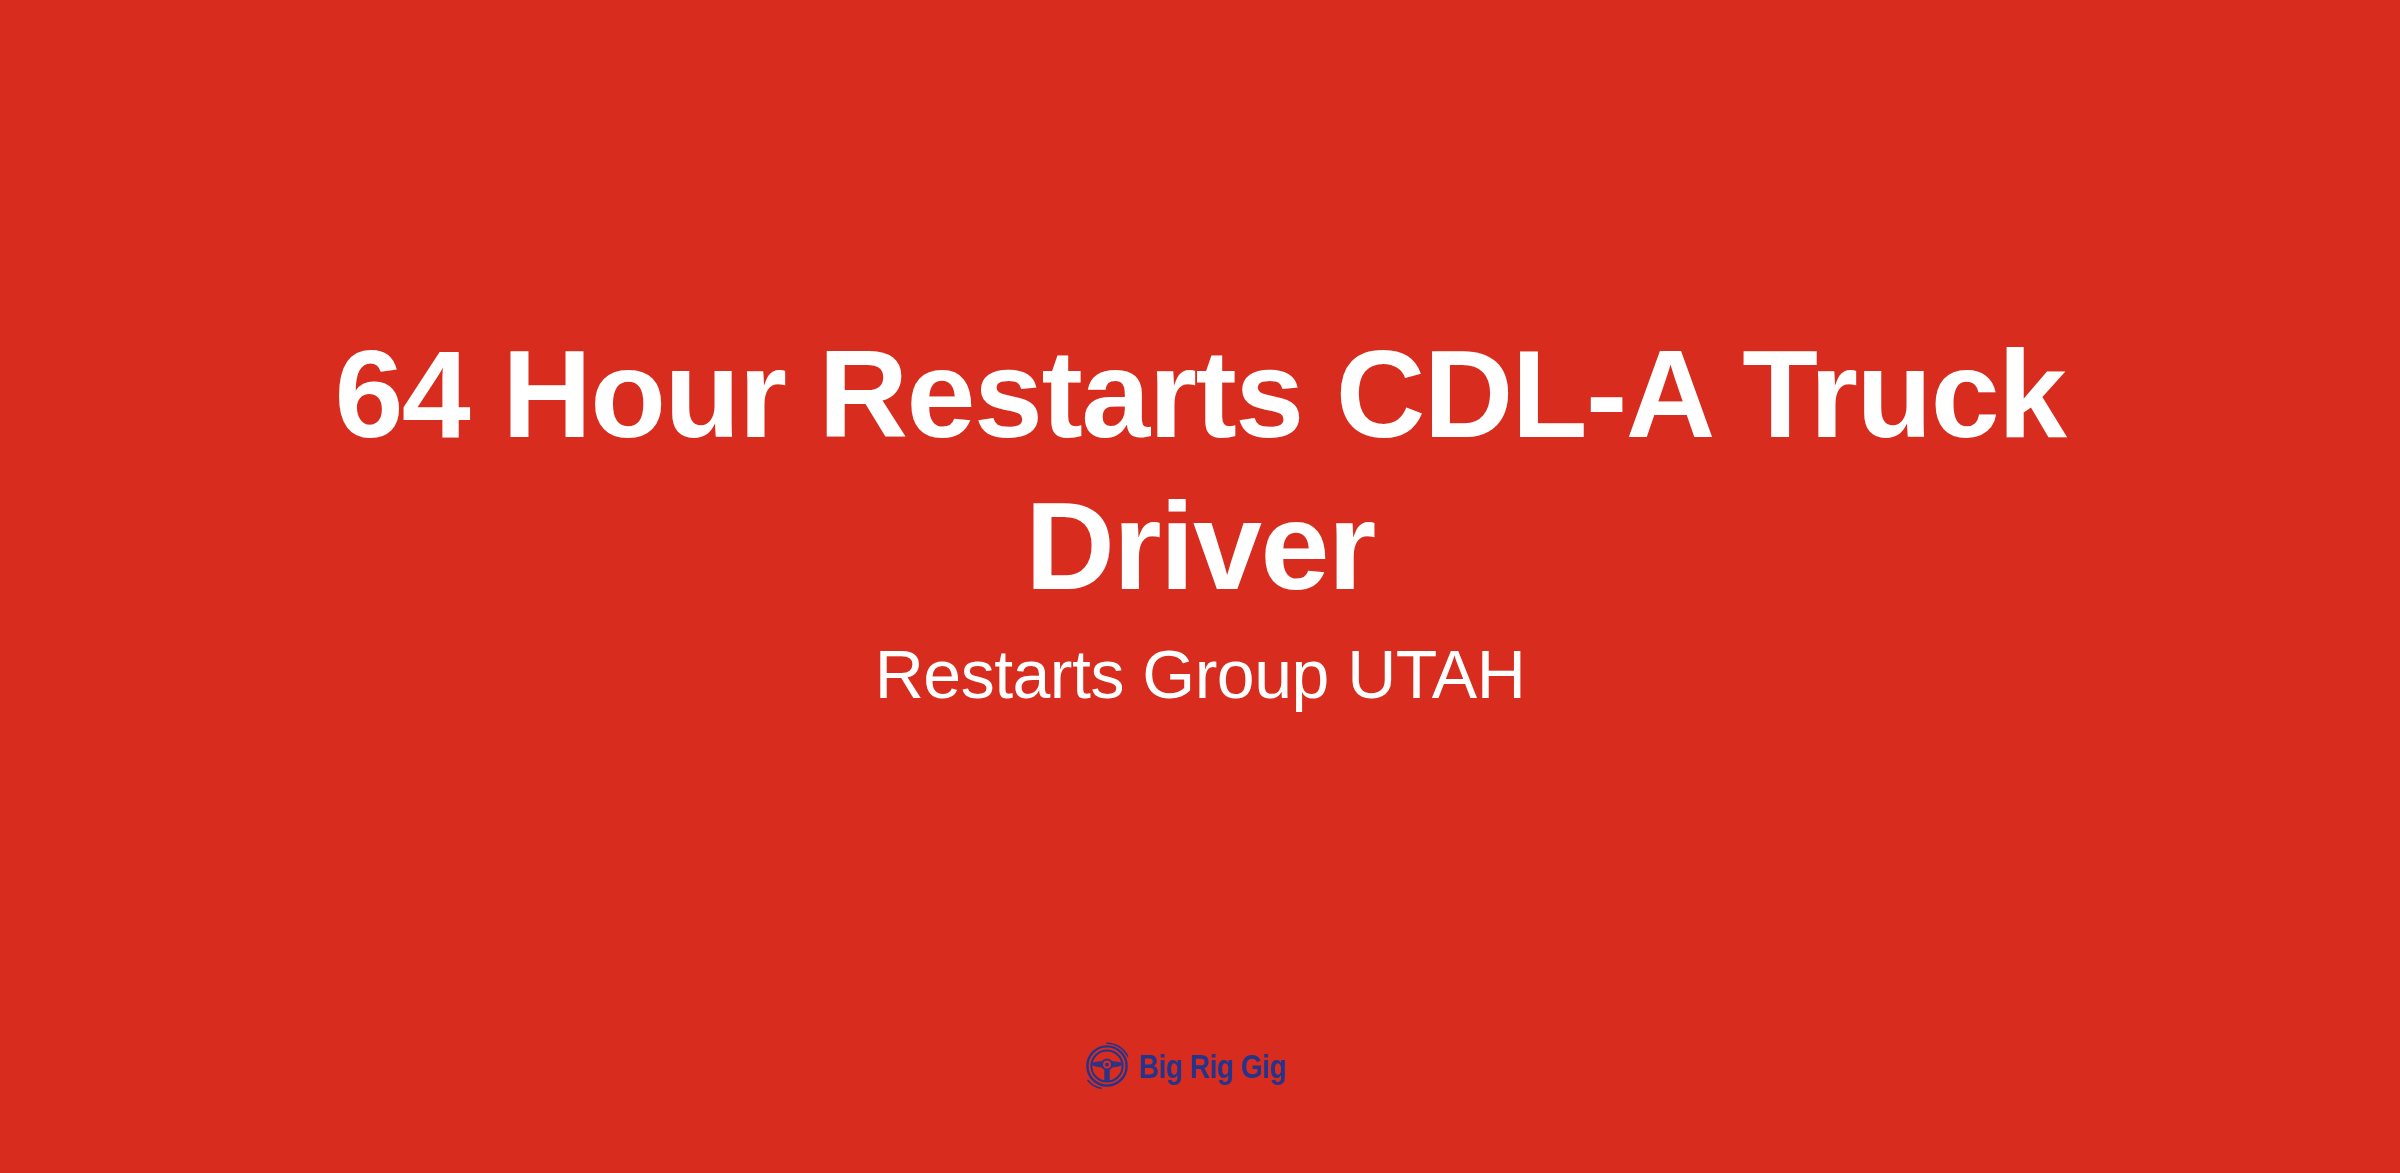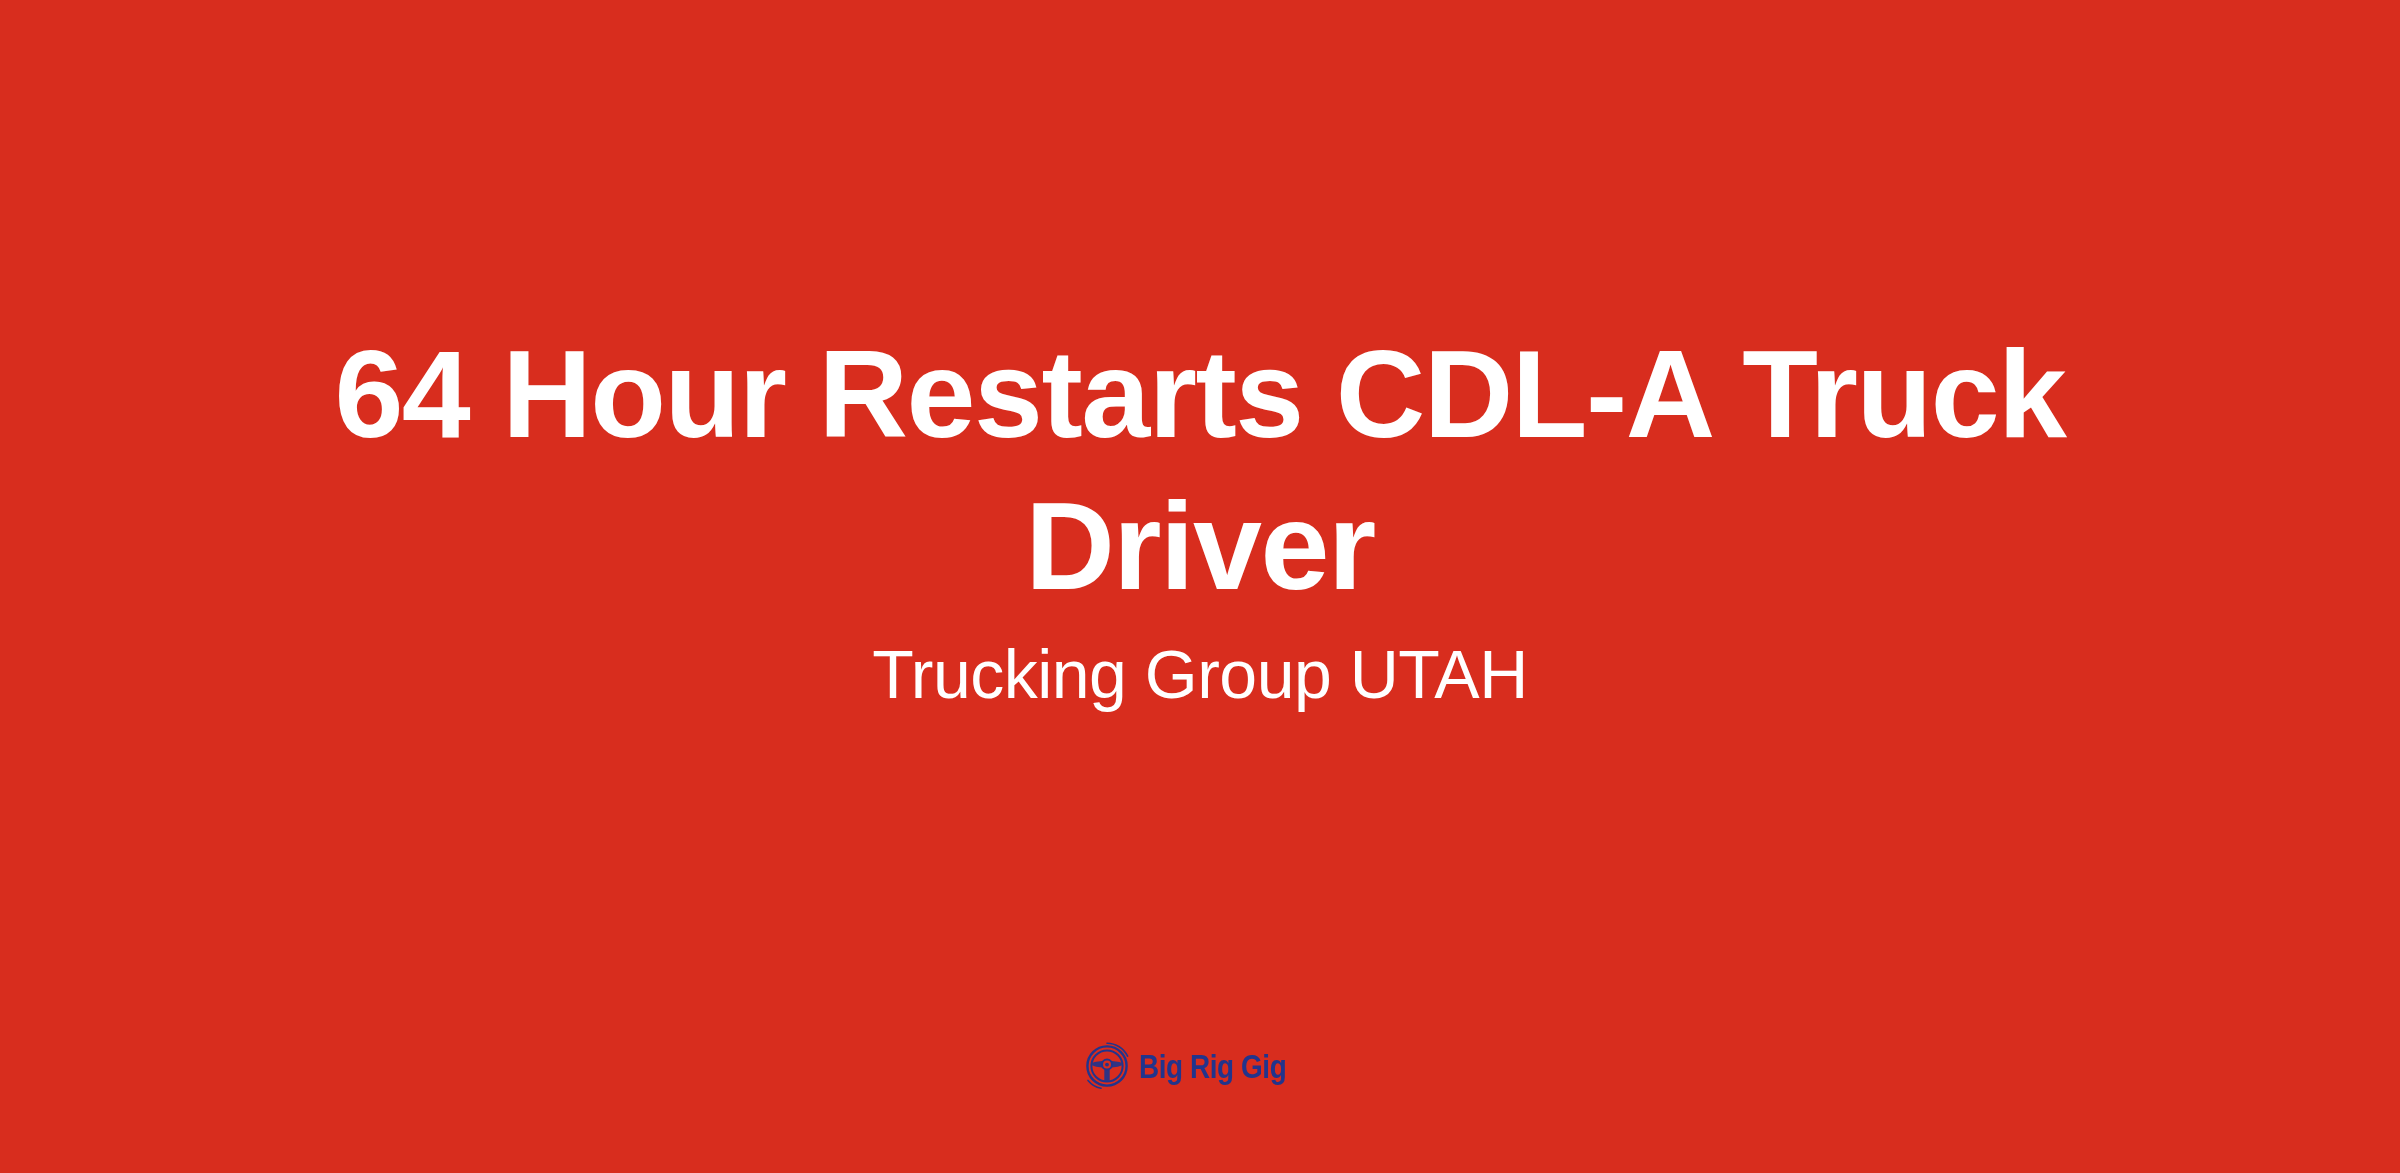--- a/index.html
+++ b/index.html
@@ -87,21 +87,21 @@
     white-space: nowrap;
   }
 </style>
 </head>
 <body>
 
 <div id="slide">
 
   <div class="hero">
     <h1 class="hero-title">64 Hour Restarts CDL-A Truck Driver</h1>
-    <p class="hero-subtitle">Trucking Group UTAH</p>
+    <p class="hero-subtitle">Restarts Group UTAH</p>
   </div>
 
   <div class="footer-logo">
     <span class="logo-mark-wrap">
       <svg class="logo-mark" viewBox="0 0 52 52" fill="none" xmlns="http://www.w3.org/2000/svg" aria-hidden="true">
 
         <path d="M26 3.2 A22.8 22.8 0 0 1 46.6 16.2" stroke="#22348C" stroke-width="1.6" stroke-linecap="round" fill="none"></path>
         <path d="M7.0 40.4 A22.8 22.8 0 0 0 20.0 48.3" stroke="#22348C" stroke-width="1.6" stroke-linecap="round" fill="none"></path>
 
         <circle cx="26" cy="26" r="19.6" stroke="#22348C" stroke-width="2.4" fill="none"></circle>

